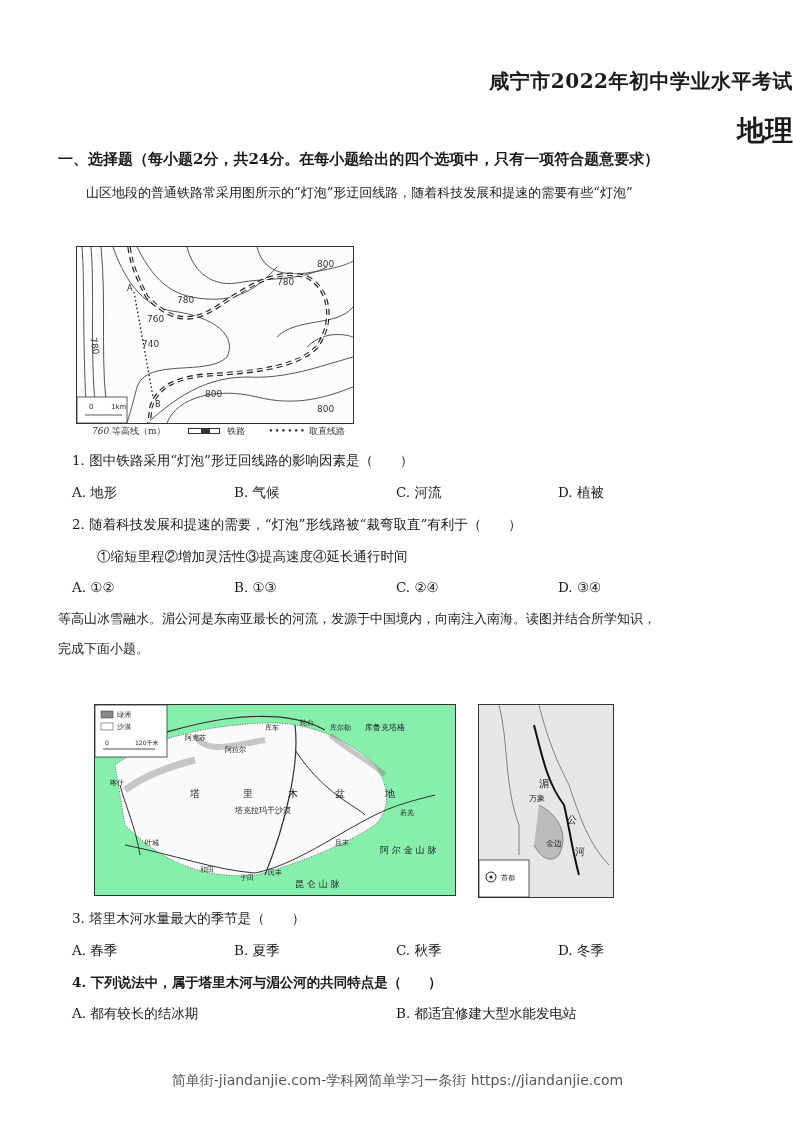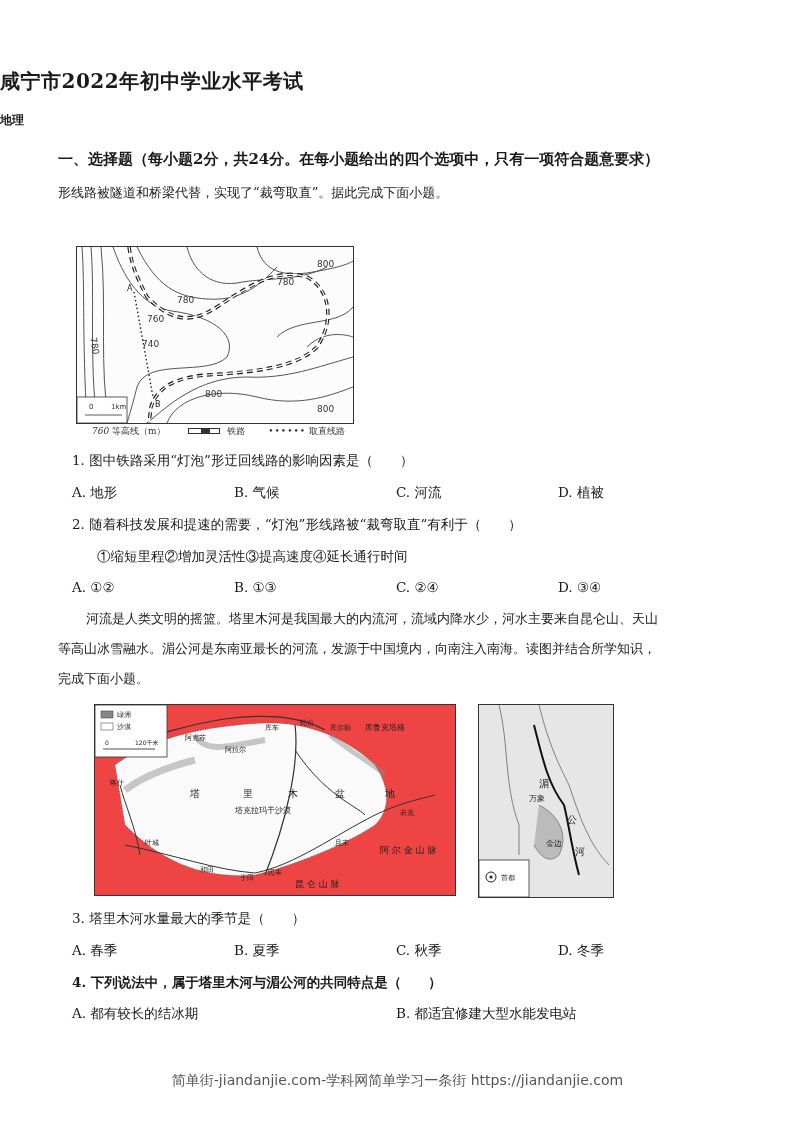--- a/index.html
+++ b/index.html
@@ -1,41 +1,41 @@
 <!DOCTYPE html>
 <html><head>
 <meta charset="utf-8">
 <style>
   html,body{margin:0;padding:0;background:#fff;}
   body{width:793px;height:1122px;position:relative;overflow:hidden;
        font-family:"DejaVu Serif","Liberation Serif",serif;color:#1a1a1a;}
   .abs{position:absolute;}
-  .title{left:0;width:793px;text-align:left;font-weight:bold;}
+  .title{left:0;width:793px;text-align:right;font-weight:bold;}
   .t1{top:68px;font-size:20px;letter-spacing:0.5px;}
-  .t2{top:112px;font-size:12px;}
+  .t2{top:112px;font-size:28px;}
   .sec{top:150px;left:58px;font-size:15px;font-weight:bold;}
   .para{left:58px;width:680px;font-size:13px;line-height:30px;}
   .q{left:72px;font-size:13.5px;}
   .opt{font-size:13.5px;}
   .map1{left:76px;top:246px;width:276px;height:176px;border:1.5px solid #333;background:#fcfcfc;}
   .legend1{left:92px;top:425px;font-size:9px;color:#333;}
-  .map2{left:94px;top:704px;width:360px;height:190px;border:1.5px solid #333;background:#ef4444;}
+  .map2{left:94px;top:704px;width:360px;height:190px;border:1.5px solid #333;background:#86efac;}
   .map3{left:478px;top:704px;width:134px;height:192px;border:1.5px solid #333;background:#e6e6e6;}
   .footer{left:1px;width:793px;top:1072px;text-align:center;font-family:"DejaVu Sans","Liberation Sans",sans-serif;font-size:14px;color:#555;}
   svg text{font-family:"DejaVu Sans","Liberation Sans",sans-serif;}
 </style>
 </head>
 <body>
 
 <div class="abs title t1">咸宁市2022年初中学业水平考试</div>
 <div class="abs title t2">地理</div>
 <div class="abs sec">一、选择题（每小题2分，共24分。在每小题给出的四个选项中，只有一项符合题意要求）</div>
 
 <div class="abs para" style="top:178px;text-indent:28px;">
-  <div style="text-indent:0">形线路被隧道和桥梁代替，实现了“裁弯取直”。据此完成下面小题。</div>
+  <div>山区地段的普通铁路常采用图所示的“灯泡”形迂回线路，随着科技发展和提速的需要有些“灯泡”</div>
 </div>
 
 <div class="abs map1">
   <svg width="276" height="176" viewBox="0 0 276 176">
     <g fill="none" stroke="#555" stroke-width="1">
       <path d="M5,0 C8,40 5,90 10,176"></path>
       <path d="M14,0 C18,50 12,110 20,176"></path>
       <path d="M24,0 C30,60 22,120 32,176"></path>
       <path d="M36,0 C50,40 70,60 95,64 C140,70 160,90 150,110 C130,130 70,110 60,140 C55,160 50,176 50,176"></path>
       <path d="M60,0 C80,40 100,50 130,52 C170,55 190,30 200,20"></path>
@@ -81,21 +81,20 @@
 <div class="abs opt" style="top:484px;left:558px;">D. 植被</div>
 
 <div class="abs q" style="top:516px;left:72px;">2. 随着科技发展和提速的需要，“灯泡”形线路被“裁弯取直”有利于（　　）</div>
 <div class="abs q" style="top:548px;left:57px;margin-left:40px;">①缩短里程②增加灵活性③提高速度④延长通行时间</div>
 <div class="abs opt" style="top:579px;left:72px;">A. ①②</div>
 <div class="abs opt" style="top:579px;left:234px;">B. ①③</div>
 <div class="abs opt" style="top:579px;left:396px;">C. ②④</div>
 <div class="abs opt" style="top:579px;left:558px;">D. ③④</div>
 
 <div class="abs para" style="top:604px;">
-  <div style="text-indent:28px">河流是人类文明的摇篮。塔里木河是我国最大的内流河，流域内降水少，河水主要来自昆仑山、天山</div>
   <div>等高山冰雪融水。湄公河是东南亚最长的河流，发源于中国境内，向南注入南海。读图并结合所学知识，</div>
   <div>完成下面小题。</div>
 </div>
 
 <div class="abs map2">
   <svg width="360" height="190" viewBox="0 0 360 190">
     <path d="M20,60 C60,30 120,20 170,18 C220,16 260,40 280,60 C300,90 290,110 280,120 C250,140 200,160 160,170 C100,175 60,150 30,120 Z" fill="#fafafa" stroke="#555" stroke-width="0.8" stroke-dasharray="1,1.5"></path>
     <path d="M10,45 C60,30 100,18 130,14 C160,10 200,8 230,25" fill="none" stroke="#333" stroke-width="1.2"></path>
     <path d="M200,20 C205,60 190,120 170,170" fill="none" stroke="#333" stroke-width="1.2"></path>
     <path d="M200,45 C230,90 260,100 270,110" fill="none" stroke="#333" stroke-width="1"></path>

